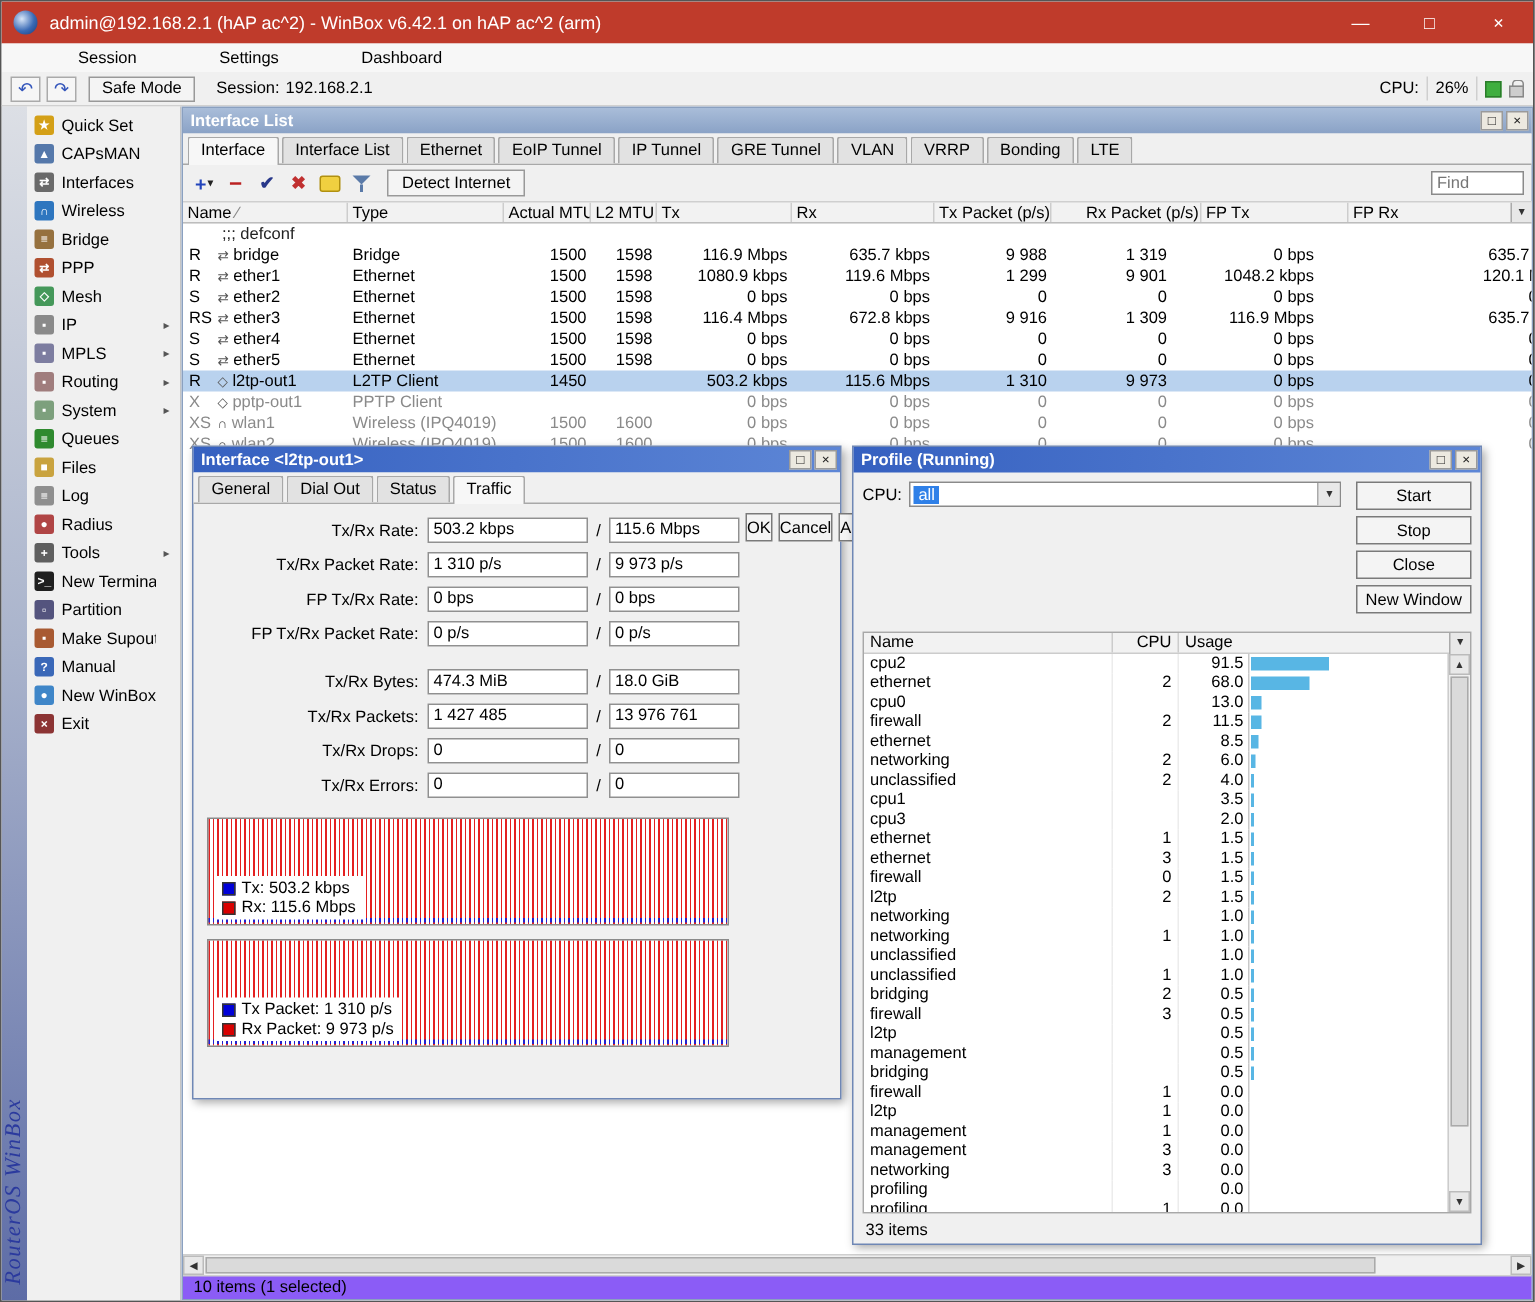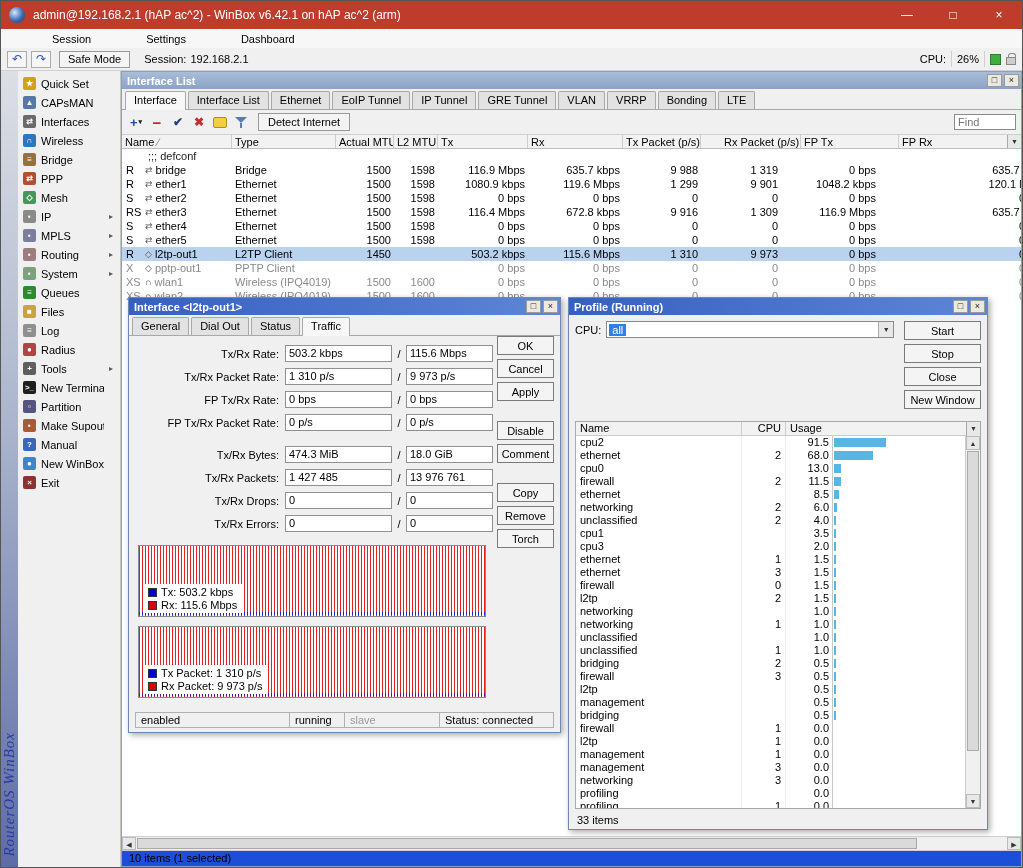--- a/index.html
+++ b/index.html
@@ -78,33 +78,33 @@
   .c-tx{width:90px;text-align:right;}
   .c-rx{width:95px;text-align:right;}
   .c-txp{width:78px;text-align:right;}
   .c-rxp{width:80px;text-align:right;}
   .c-fptx{width:98px;text-align:right;}
   .c-fprx{width:170px;text-align:right;}
   .il-hscroll{height:14px;border-top:1px solid #cfcfcf;display:flex;align-items:center;background:#f0f0f0;flex:none;}
   .hs-btn{width:14px;height:13px;font-size:7px;text-align:center;line-height:13px;color:#333;background:#e8e8e8;border:1px solid #bbb;flex:none;}
   .hs-thumb{height:11px;width:780px;margin:0 1px;background:#dadada;border:1px solid #aaa;flex:none;}
   .hs-fill{flex:1;}
-  .il-status{height:16px;border-top:1px solid #cfcfcf;padding:1px 7px;background:#1d4ed8;flex:none;}
+  .il-status{height:16px;border-top:1px solid #cfcfcf;padding:1px 7px;background:#8b5cf6;flex:none;}
   
   .float-win{position:absolute;background:#f0f0f0;border:1px solid #6f87b5;box-shadow:2px 2px 6px rgba(0,0,0,.35);display:flex;flex-direction:column;}
   .dlg{left:7px;top:226px;width:433px;height:436px;}
   .dlg-body{position:relative;flex:1;padding:6px 6px 0 0;}
   .f-row{display:flex;align-items:center;height:23px;}
   .f-row.gap{margin-top:9px;}
   .f-label{width:150px;text-align:right;margin-right:6px;flex:none;white-space:nowrap;}
   .vbox{height:17px;background:#fff;border:1px solid #909090;padding:0 3px;line-height:15px;overflow:hidden;white-space:nowrap;flex:none;}
   .v1{width:107px;}
   .slash{width:14px;text-align:center;flex:none;}
   .v2{width:87px;}
-  .dlg-btns{position:absolute;right:6px;top:0;width:57px;display:flex;flex-direction:column;gap:4px;}
+  .dlg-btns{position:absolute;right:6px;top:6px;width:57px;display:flex;flex-direction:row;gap:4px;}
   .dbtn{height:19px;border:1px solid #7a7a7a;background:#f4f4f4;display:flex;align-items:center;justify-content:center;white-space:nowrap;}
   .dbtn.gap{margin-top:16px;}
   .graphs{margin:10px 0 0 9px;width:348px;}
   .graph{height:72px;border:1px solid #8a8a8a;position:relative;background:repeating-linear-gradient(90deg,#e42020 0 1px,#fff 1px 3px);margin-bottom:9px;}
   .graph::after{content:"";position:absolute;left:0;right:0;bottom:1px;height:3px;background:repeating-linear-gradient(90deg,#2020d0 0 1px,rgba(255,255,255,0) 1px 3px);}
   .legend{position:absolute;left:4px;bottom:3px;background:#fff;padding:2px 5px;display:flex;flex-direction:column;gap:1px;z-index:2;}
   .leg-row{display:flex;align-items:center;gap:4px;white-space:nowrap;}
   .sw{width:9px;height:9px;border:1px solid #333;flex:none;}
   .sw-blue{background:#0000d8;}
   .sw-red{background:#d80000;}
@@ -680,26 +680,20 @@
 
         <span class="dbtn">OK</span>
             <span class="dbtn">Cancel</span>
             <span class="dbtn">Apply</span>
             <span class="dbtn gap">Disable</span>
             <span class="dbtn">Comment</span>
             <span class="dbtn gap">Copy</span>
             <span class="dbtn">Remove</span>
             <span class="dbtn">Torch</span>
           </div>
-        <div class="dlg-status">
-          <span class="seg seg-enabled">enabled</span>
-          <span class="seg seg-running">running</span>
-          <span class="seg seg-slave">slave</span>
-          <span class="seg">Status: connected</span>
-        </div>
       </div>
     </div>
 
     <div class="float-win prof">
       <div class="wtitle active-title">
         <span class="wt-text">Profile (Running)</span>
         <span class="mini-btn">□</span>
         <span class="mini-btn">×</span>
       </div>
       <div class="prof-body">

